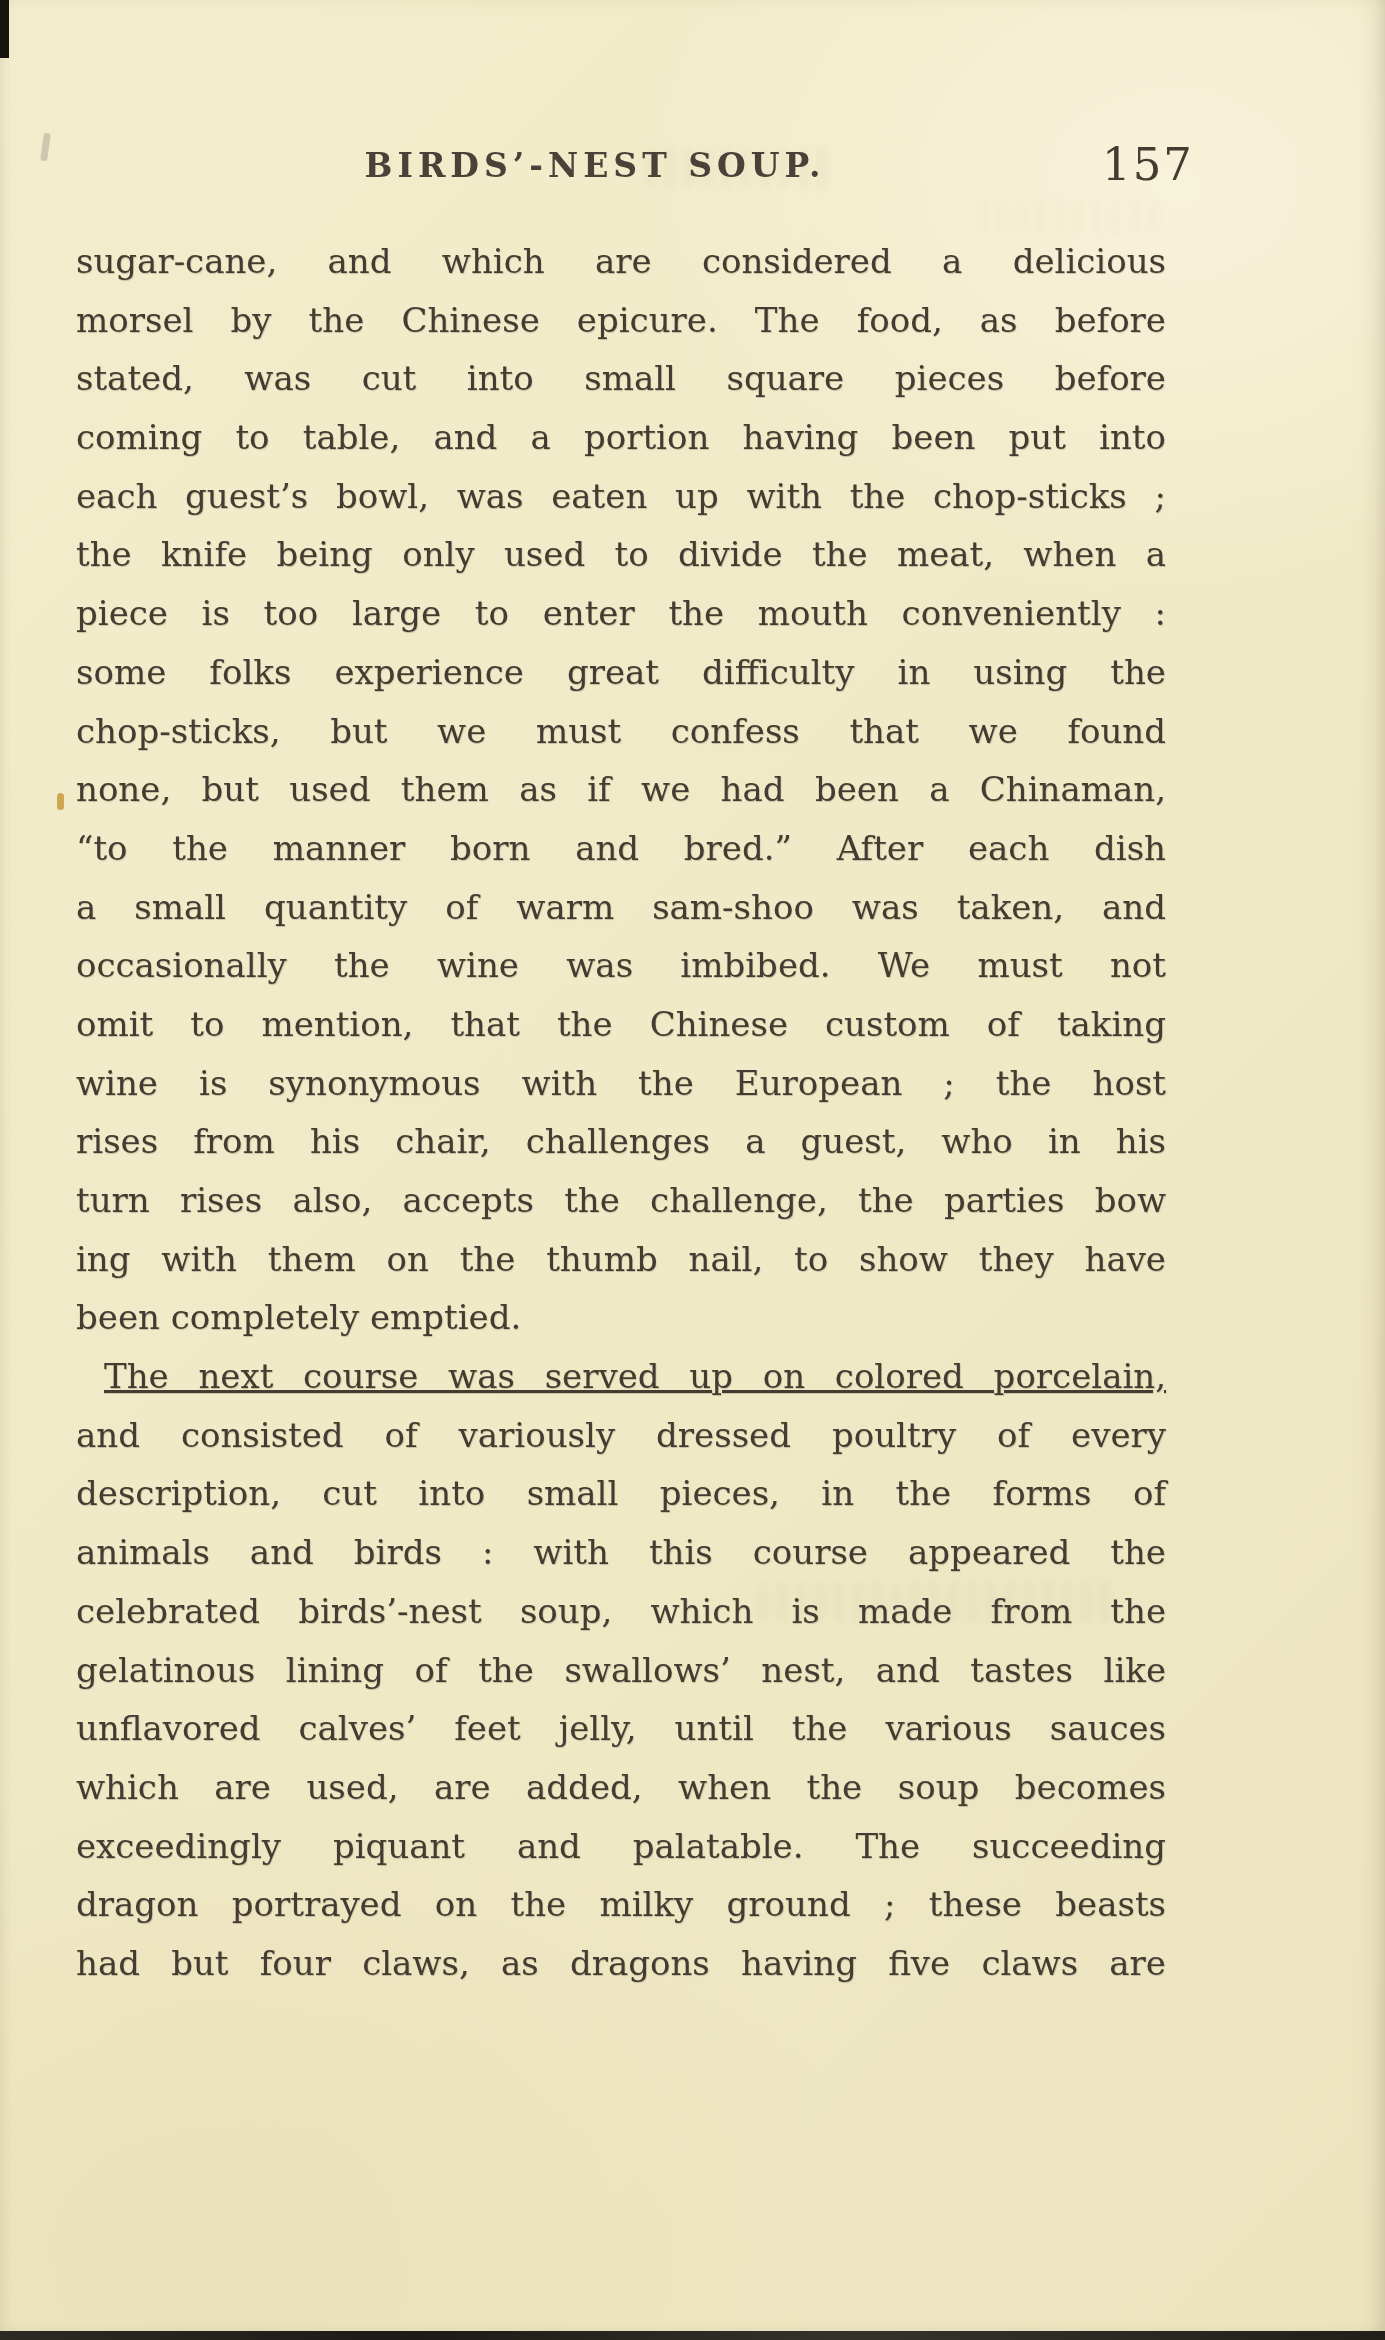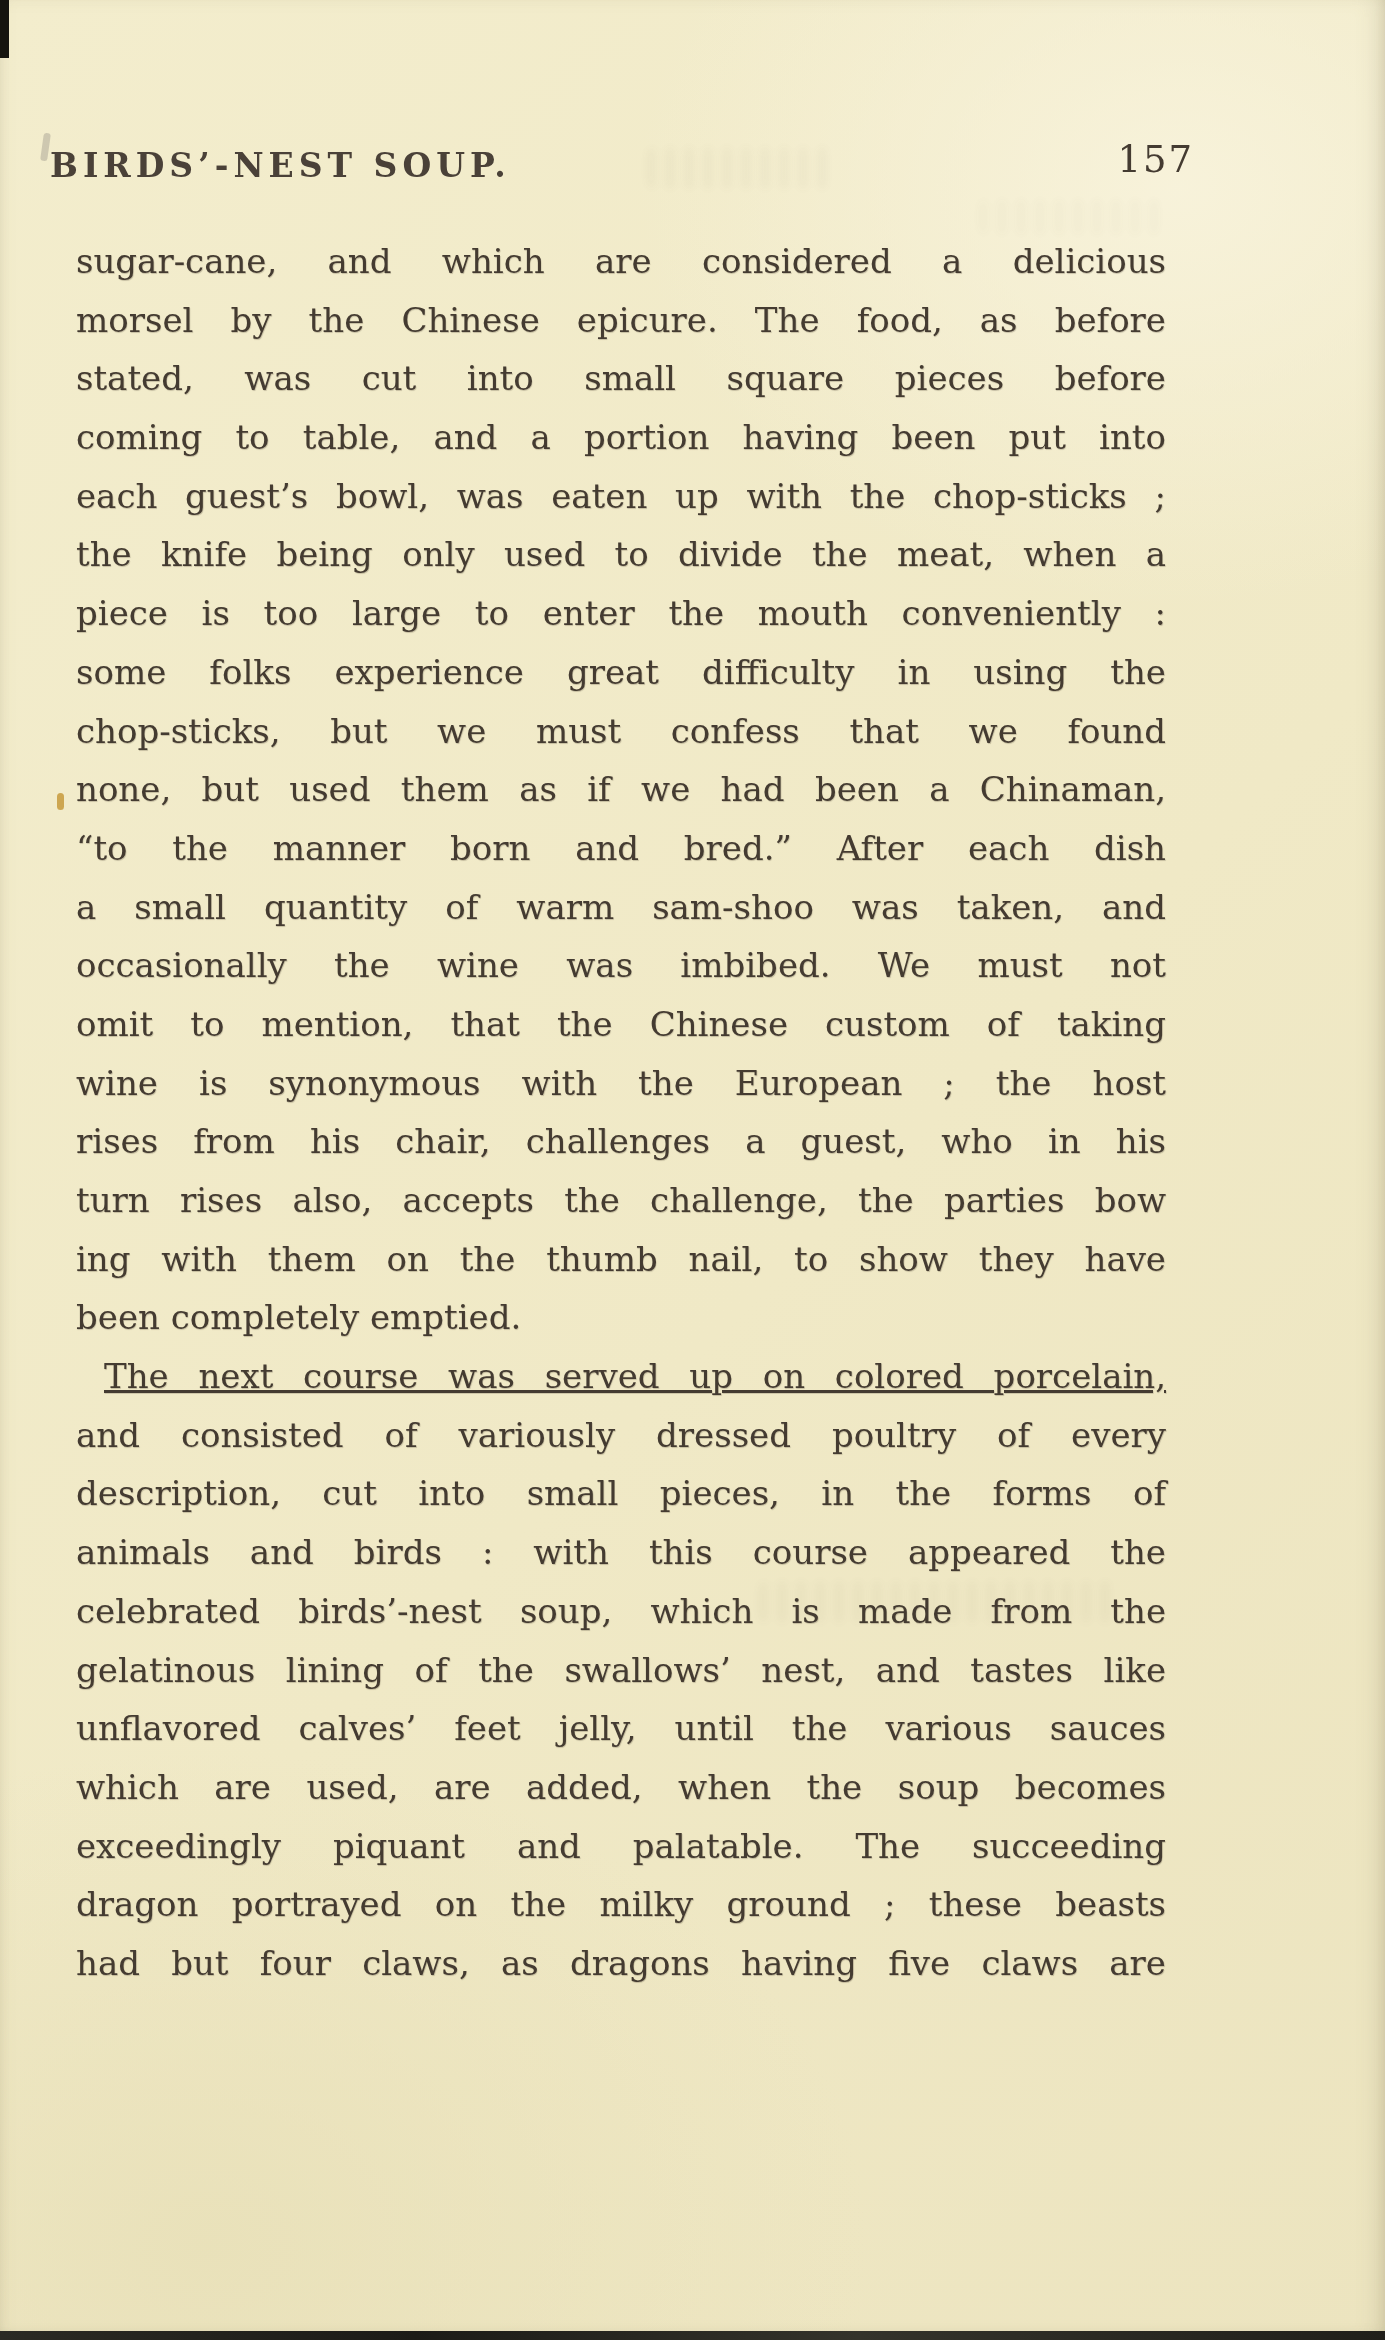--- a/index.html
+++ b/index.html
@@ -23,31 +23,31 @@
   }
 
   
   .running-head {
     position: absolute;
     left: 76px; top: 146px;
     width: 1090px; height: 60px;
   }
   .head-title {
     display: block;
-    text-align: left;
+    text-align: center;
     transform: translateX(-26px);
     font-size: 33px;
     font-weight: 700;
     letter-spacing: 5px;
     color: var(--header-ink, #4a4138);
   }
   .page-num {
     position: absolute;
     right: -28px; top: -8px;
-    font-size: 37px;
+    font-size: 45px;
     letter-spacing: 2px;
     color: var(--ink, #443b31);
     text-align: center;
   }
 
   
   .text-block {
     position: absolute;
     left: 76px; top: 232px;
     width: 1090px;

